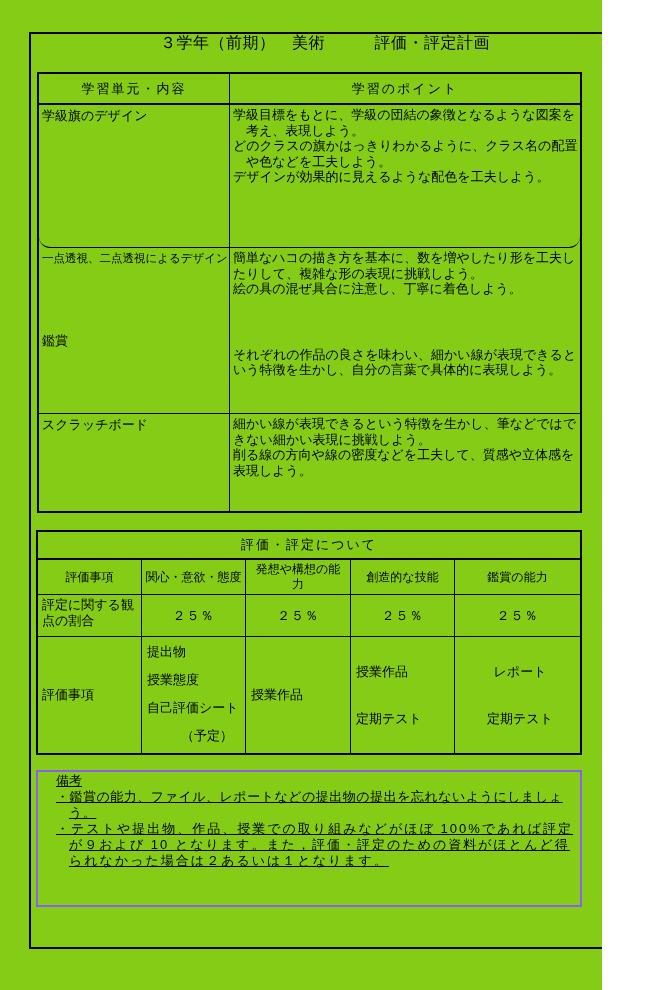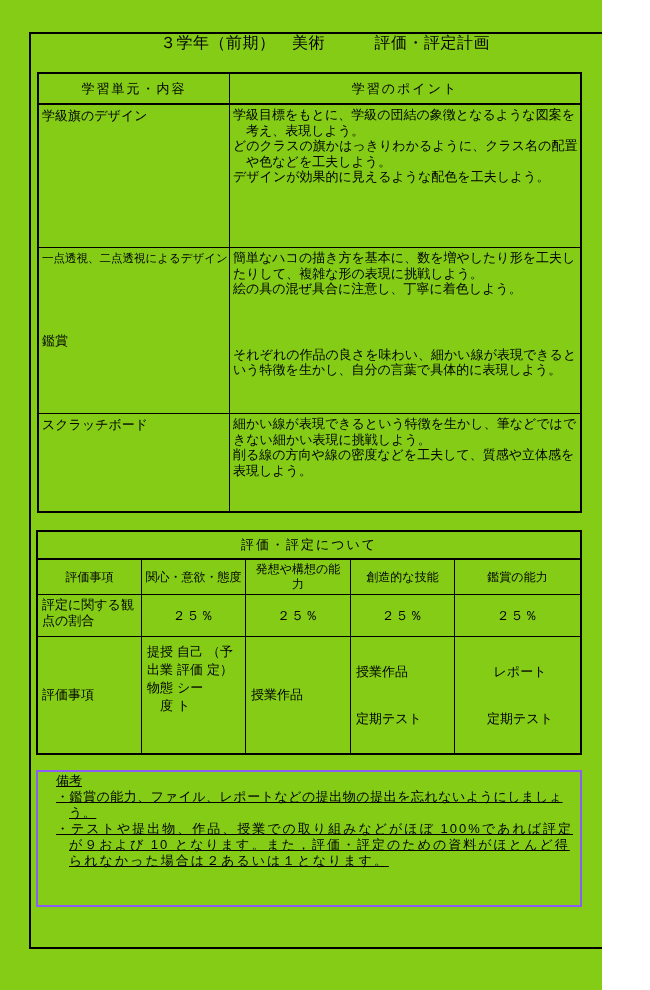--- a/index.html
+++ b/index.html
@@ -27,21 +27,21 @@
   
   .t1 {
     position:absolute; left:37px; top:72px;
     width:545px; height:441px;
     border:2px solid #000;
     display:flex; flex-direction:column;
     font-size:13px;
   }
   .t1-row { display:flex; width:100%; }
   .t1-head { height:31px; border-bottom:2px solid #000; }
-  .t1-r1 { height:143px; border-bottom:1px solid #000; }
+  .t1-r1 { height:143px; border-bottom:1px solid #000;border-radius:11px; }
   .t1-r2 { height:166px; border-bottom:1px solid #000; }
   .t1-r3 { flex:1; }
   .t1-left { width:191px; border-right:1px solid #000; padding:3px 2px 0 3px; }
   .t1-right { flex:1; padding:2px 2px 0 3px; }
   .t1-head .t1-left, .t1-head .t1-right {
     display:flex; align-items:center; justify-content:center;
     padding:0; letter-spacing:2px;
   }
   .t1 p { line-height:15.5px; }
   .hang { padding-left:13px; text-indent:-13px; }
@@ -77,21 +77,21 @@
     text-align:center; font-size:12px; line-height:15px; padding:0 1px;
   }
   .t2-headrow > .c3 { padding:0 5px; }
   .ratio-label { padding:2px 2px 0 4px; line-height:16px; }
   .ratio-val {
     display:flex; align-items:center; justify-content:center;
     letter-spacing:1px;
   }
   .items-label { display:flex; align-items:center; padding-left:4px; }
   .items-interest {
-    display:flex; flex-direction:row; justify-content:space-between;
+    display:flex; flex-direction:column; justify-content:space-between;
     padding:6px 4px 8px 5px;
   }
   .items-center1 { display:flex; flex-direction:column; justify-content:center; padding-left:5px; }
   .items-center2 { display:flex; flex-direction:column; justify-content:center; row-gap:29px; padding-left:5px; }
   .align-right { text-align:right; padding-right:8px; }
 
   
   .remarks {
     position:absolute; left:36px; top:770px;
     width:546px; height:137px;

